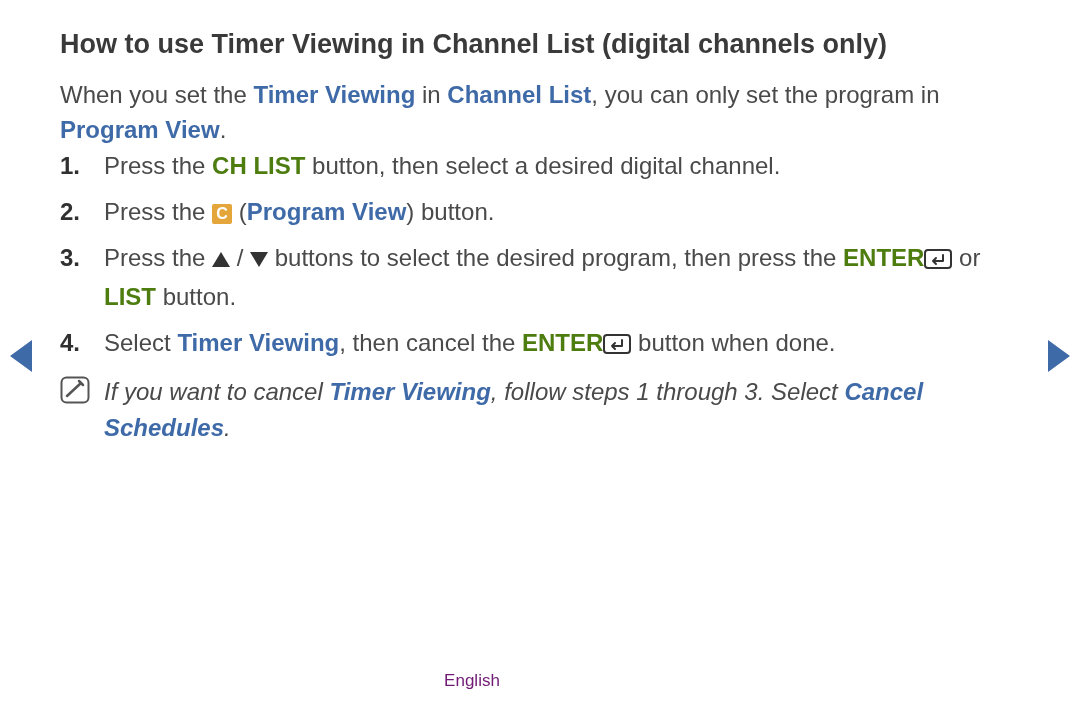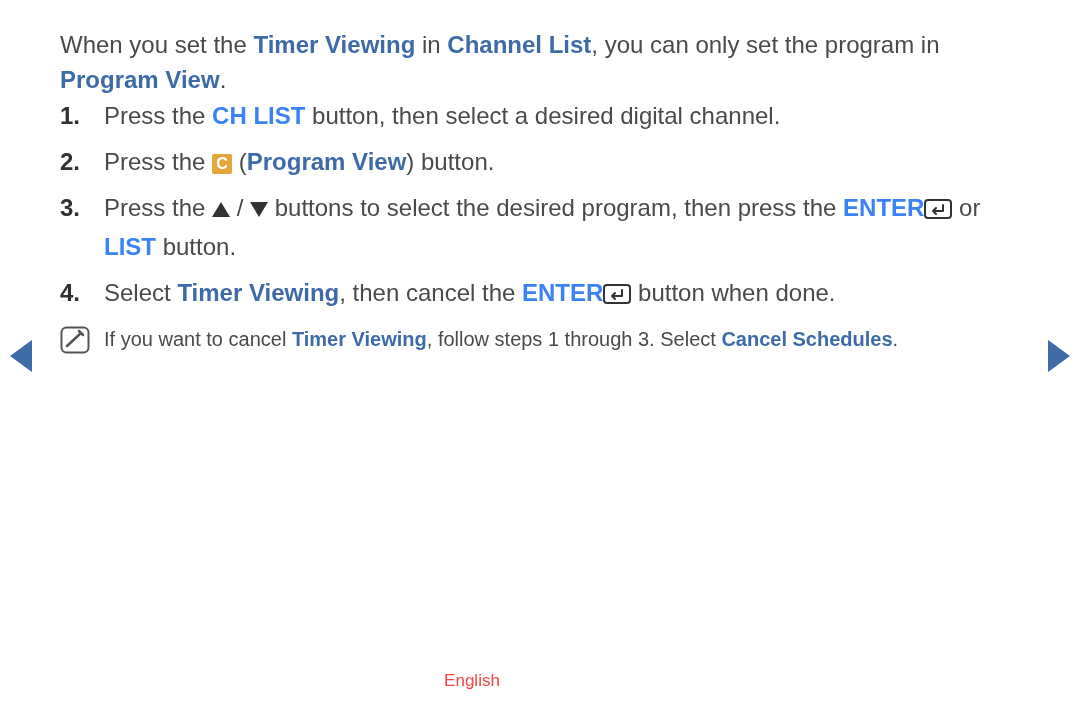--- a/index.html
+++ b/index.html
@@ -50,21 +50,21 @@
   }
   ol.steps > li .num {
     position: absolute;
     left: 0;
     top: 0;
     font-weight: bold;
     color: #303030;
   }
   .bold {
     font-weight: bold;
-    color: #3b82f6;
+    color: #4d7c0f;
     text-align: right;
   }
   .c-badge {
     display: inline-block;
     background: #e4a63a;
     color: #ffffff;
     font-weight: bold;
     font-size: 16px;
     width: 20px;
     height: 20px;
@@ -88,25 +88,26 @@
     border-right: 9px solid transparent;
     border-top: 15px solid #333;
     vertical-align: -1px;
   }
   .enter-icon {
     display: inline-block;
     vertical-align: -3px;
   }
   .note {
     margin-top: 4px;
-    font-size: 20px;
+    font-size: 24px;
     line-height: 1.5;
     color: #4a4a4a;
     padding-left: 44px;
     position: relative;
+    font-style: italic;
   }
   .note-icon {
     position: absolute;
     left: 0;
     top: 2px;
   }
   
   .nav-left, .nav-right {
     position: absolute;
     top: 340px;
@@ -125,31 +126,32 @@
     border-bottom: 16px solid transparent;
     border-left: 22px solid #3f6aa8;
   }
   .lang {
     position: absolute;
     left: 0;
     width: 944px;
     bottom: 14px;
     text-align: center;
     font-size: 17px;
-    color: #ef4444;
+    color: #701a75;
   }
 </style>
 </head>
 <body>
 
 <div class="nav-left"></div>
 <div class="nav-right"></div>
 
 <div class="page">
 
+  <div class="title">How to use Timer Viewing in Channel List (digital channels only)</div>
 
   <div class="intro">
     <span>When you set the </span><span class="keyword">Timer Viewing</span><span> in </span><span class="keyword">Channel List</span><span>, you can only set the program in </span><span class="keyword">Program View</span><span>.</span>
   </div>
 
   <ol class="steps">
 
     <li>
       <span class="num">1.</span>
       <span>Press the </span><span class="bold">CH LIST</span><span> button, then select a desired digital channel.</span>

